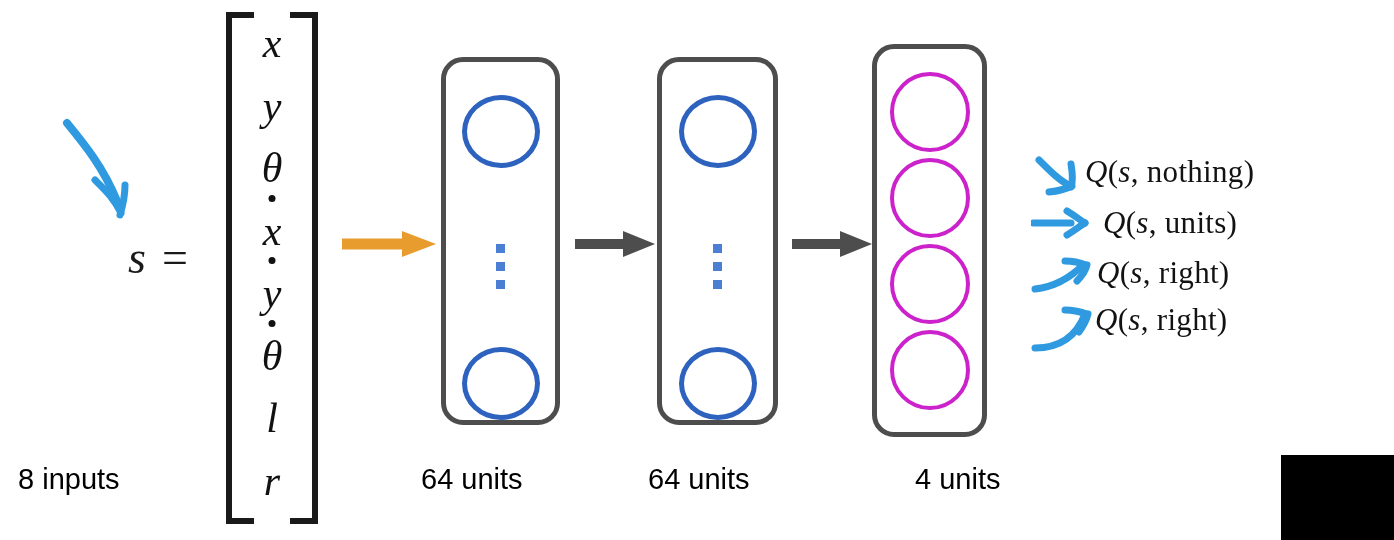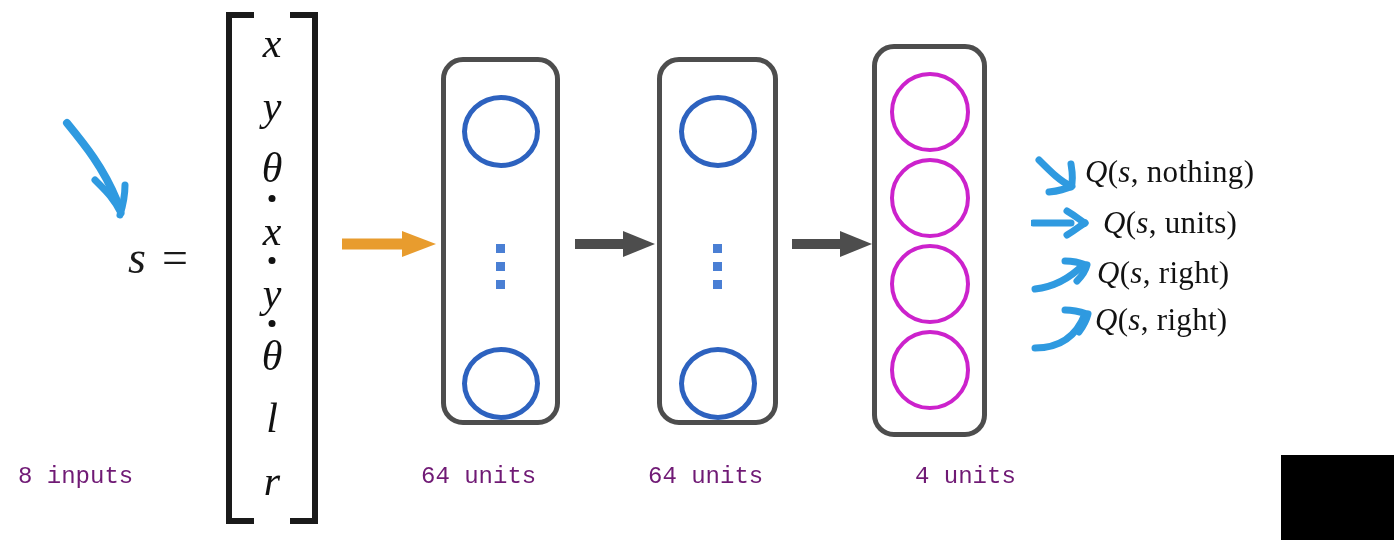--- a/index.html
+++ b/index.html
@@ -118,23 +118,23 @@
     height: 9px;
     background: #4a7fd4;
   }
 
   
   .arrow-shape { position: absolute; }
 
   
   .unit-label {
     position: absolute;
-    font-family: Liberation Mono, monospace;
-    font-size: 24px;
-    color: #701a75;
+    font-family: Liberation Sans, sans-serif;
+    font-size: 29px;
+    color: #000000;
     white-space: nowrap;
   }
 
   
   #q-list {
     left: 1022px;
     top: 142px;
     width: 300px;
     height: 195px;
   }

